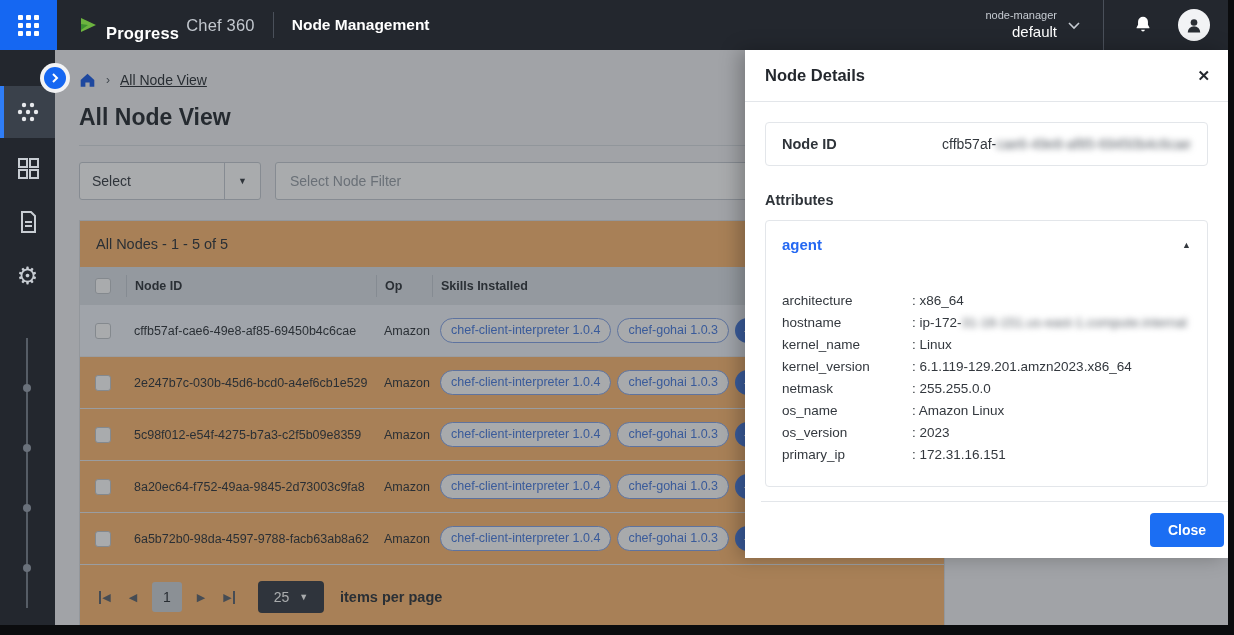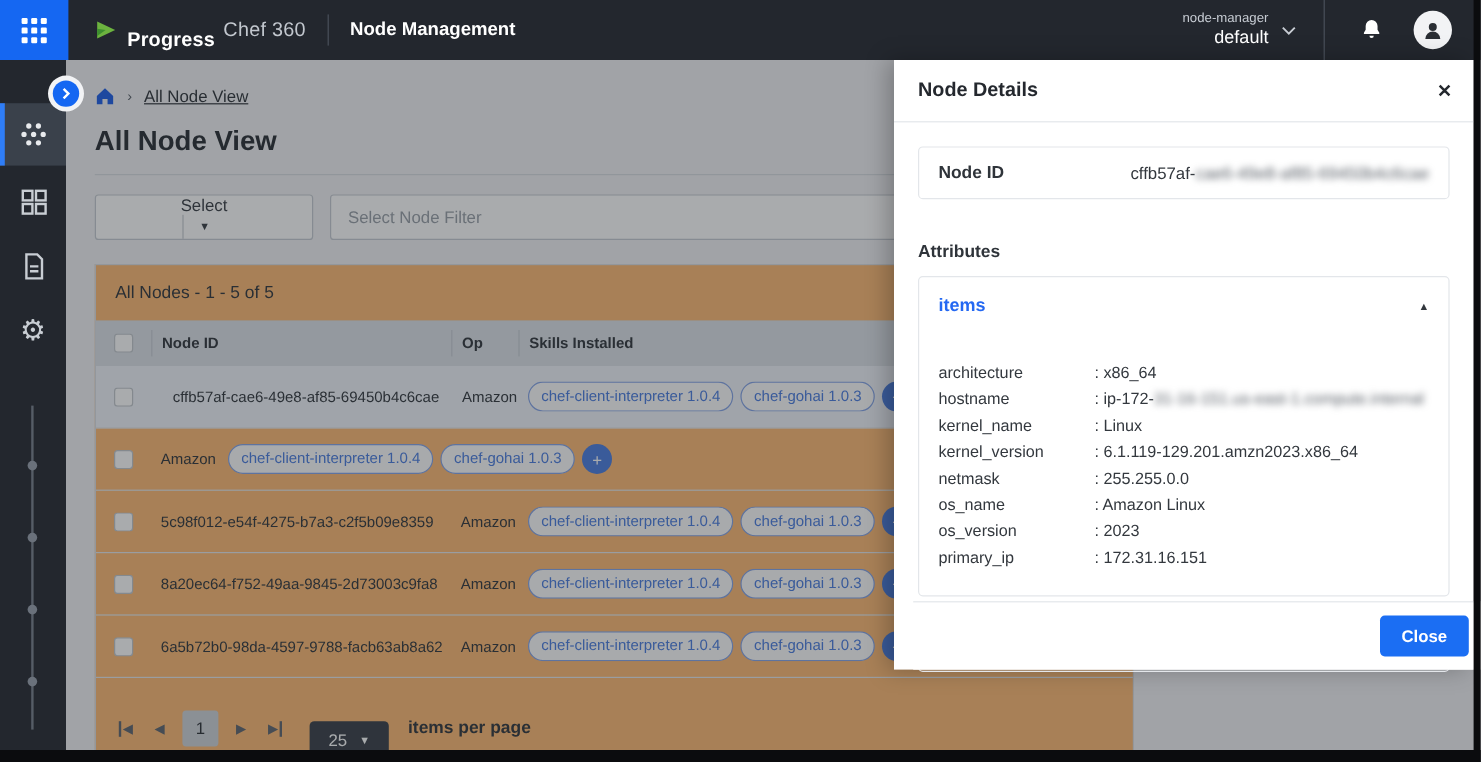--- a/index.html
+++ b/index.html
@@ -44,66 +44,66 @@
 
   
   .main { position:absolute; top:50px; left:55px; width:1179px; height:585px; background:#f2f3f5; }
   .breadcrumb { display:flex; align-items:center; gap:10px; padding:22px 0 0 24px; }
   .crumb-sep { color:#585f68; font-size:12px; }
   .crumb-link { color:#30353b; font-size:14px; text-decoration:underline; cursor:pointer; }
   .page-title { font-size:23px; font-weight:bold; color:#2b3036; padding:16px 0 0 24px; }
   .title-rule { height:1px; background:#d9dde2; margin:14px 24px 0 24px; width:860px; }
 
   .filter-row { display:flex; gap:14px; margin:16px 0 0 24px; }
-  .dd-select { width:182px; height:38px; background:#fff; border:1px solid #c7ccd3; border-radius:3px; display:flex; align-items:center; cursor:pointer;flex-direction:column; }
+  .dd-select { width:182px; height:38px; background:#fff; border:1px solid #c7ccd3; border-radius:3px; display:flex; align-items:center; cursor:pointer; }
   .dd-select .dd-text { flex:1; padding:0 12px; font-size:14px; color:#3a3f46; }
   .dd-caret-box { width:36px; height:100%; border-left:1px solid #c7ccd3; display:flex; align-items:center; justify-content:center; }
   .dd-caret { font-size:9px; color:#3a3f46; }
   .dd-filter { width:506px; height:38px; background:#fff; border:1px solid #c7ccd3; border-radius:3px; display:flex; align-items:center; cursor:pointer; }
   .dd-filter .dd-text { flex:1; padding:0 14px; font-size:14px; color:#9aa1a9; }
 
   .table-card { background:#fdba74; border:1px solid #dcdfe4; margin:20px 0 0 24px; width:866px; }
   .table-summary { font-size:14.5px; color:#33383e; padding:15px 16px; }
   .thead { display:flex; background:#dde2e8; height:38px; align-items:center; }
   .tcell { font-size:12.5px; color:#33383e; overflow:hidden; white-space:nowrap; }
   .c-check { width:46px; display:flex; justify-content:center; align-items:center; }
   .c-id { width:250px; padding-left:8px; }
   .c-os { width:56px; padding-left:8px; }
   .c-skills { flex:1; padding-left:8px; display:flex; align-items:center; gap:6px; overflow:hidden; }
   .thead .tcell { font-weight:bold; font-size:12.5px; }
   .thead .c-id, .thead .c-os, .thead .c-skills { border-left:1px solid #c6ccd4; height:22px; line-height:22px; }
   .checkbox { width:16px; height:16px; background:#fff; border:1px solid #c3c8ce; border-radius:3px; display:inline-block; cursor:pointer; }
   .trow { display:flex; align-items:center; height:52px; border-bottom:1px solid #e7e9ec; cursor:pointer; }
-  .trow:first-child { background:#f0f4fa;text-align:center; }
+  .trow:first-child { background:#f0f4fa; }
   .chip { border:1.5px solid #86a5e8; color:#4c7ee0; border-radius:13px; height:25px; line-height:22px; padding:0 10px; font-size:12.5px; white-space:nowrap; background:#fdfdfe; }
   .chip-plus { min-width:25px; height:25px; border-radius:50%; background:#4c7ee0; color:#fff; font-size:14px; display:flex; align-items:center; justify-content:center; cursor:pointer; flex:none; }
 
   .pager { display:flex; align-items:center; gap:10px; padding:16px 16px 18px 16px; }
   .pg-btn { color:#5f6670; font-size:11px; cursor:pointer; display:flex; align-items:center; width:18px; justify-content:center; }
   .pg-bar-l { border-left:2px solid #5f6670; padding-left:1px; }
   .pg-bar-r { border-right:2px solid #5f6670; padding-right:1px; }
   .pg-num { width:30px; height:30px; background:#cfd3d9; color:#2e3338; font-size:14px; display:flex; align-items:center; justify-content:center; border-radius:3px; cursor:pointer; }
-  .pg-size { width:66px; height:32px; background:#3a4049; color:#fff; border-radius:4px; display:flex; align-items:center; justify-content:center; gap:10px; font-size:14px; cursor:pointer; margin-left:10px;margin-top:20px; }
+  .pg-size { width:66px; height:32px; background:#3a4049; color:#fff; border-radius:4px; display:flex; align-items:center; justify-content:center; gap:10px; font-size:14px; cursor:pointer; margin-left:10px; }
   .pg-size .dd-caret { color:#fff; }
   .pg-label { font-size:14.5px; color:#33383e; font-weight:bold; margin-left:6px; }
 
   
   .dim-overlay { position:absolute; top:50px; left:55px; width:1179px; height:585px; background:rgba(30,34,40,0.38); z-index:24; }
 
   
   .panel { position:absolute; top:50px; right:6px; width:483px; height:508px; background:#fff; z-index:40; box-shadow:-6px 0 18px rgba(0,0,0,.25); }
   .panel-header { height:52px; display:flex; align-items:center; justify-content:space-between; padding:0 18px 0 20px; border-bottom:1px solid #e3e6ea; }
   .panel-title { font-size:16.5px; font-weight:bold; color:#24282e; }
   .panel-close { font-size:15px; color:#24282e; cursor:pointer; font-weight:bold; }
   .panel-body { padding:20px 20px 0 20px; height:476px; overflow:hidden; }
   .nodeid-box { border:1px solid #e3e6ea; border-radius:4px; padding:13px 16px; display:flex; align-items:center; }
   .nodeid-label { font-size:14.5px; font-weight:bold; color:#2f343a; width:160px; }
   .nodeid-value { font-size:14px; color:#33383e; }
   .blurred { filter:blur(3px); user-select:none; color:#5a6068; }
-  .attrs-heading { font-size:14.5px; font-weight:bold; color:#2f343a; margin:36px 0 12px 0; }
+  .attrs-heading { font-size:14.5px; font-weight:bold; color:#2f343a; margin:26px 0 12px 0; }
   .attr-section { border:1px solid #e3e6ea; border-radius:4px; margin-bottom:14px; }
   .attr-sec-head { display:flex; align-items:center; justify-content:space-between; padding:15px 16px; cursor:pointer; }
   .attr-sec-name { color:#2468f2; font-weight:bold; font-size:15px; }
   .attr-sec-caret { font-size:9px; color:#33383e; }
   .attr-list { padding:22px 16px 20px 16px; }
   .attr-row { display:flex; line-height:22px; }
   .attr-key { width:130px; font-size:13.5px; color:#33383e; flex:none; }
   .attr-val { font-size:13.5px; color:#33383e; white-space:nowrap; }
   .panel-footer { position:absolute; left:16px; bottom:0; width:100%; height:57px; background:#fff; border-top:1px solid #e3e6ea; display:flex; align-items:center; justify-content:flex-end; padding:0 20px; }
   .close-btn { background:#1b6ef3; color:#fff; border:none; border-radius:4px; font-size:14px; font-weight:bold; padding:9px 18px; cursor:pointer; font-family:"Liberation Sans",sans-serif; }
@@ -252,20 +252,21 @@
             <div class="tcell c-skills">
               <span class="chip">chef-client-interpreter 1.0.4</span>
               <span class="chip">chef-gohai 1.0.3</span>
               <span class="chip-plus">+</span>
             </div>
           </div>
           <div class="trow">
             <div class="tcell c-check">
               <span class="checkbox"></span>
             </div>
+            <div class="tcell c-id">2e247b7c-030b-45d6-bcd0-a4ef6cb1e529</div>
             <div class="tcell c-os">Amazon</div>
             <div class="tcell c-skills">
               <span class="chip">chef-client-interpreter 1.0.4</span>
               <span class="chip">chef-gohai 1.0.3</span>
               <span class="chip-plus">+</span>
             </div>
           </div>
           <div class="trow">
             <div class="tcell c-check">
               <span class="checkbox"></span>
@@ -331,21 +332,21 @@
     </div>
     <div class="panel-body">
       <div class="nodeid-box">
         <span class="nodeid-label">Node ID</span>
         <span class="nodeid-value"><span>cffb57af-</span><span class="blurred">cae6-49e8-af85-69450b4c6cae</span></span>
       </div>
       <div class="attrs-heading">Attributes</div>
       <div>
           <div class="attr-section">
             <div class="attr-sec-head">
-              <span class="attr-sec-name">items</span>
+              <span class="attr-sec-name">agent</span>
               <span class="attr-sec-caret">▲</span>
             </div>
             <div class="attr-list">
               <div class="attr-row">
                 <span class="attr-key">architecture</span>
                 <span class="attr-val">: x86_64</span>
               </div>
               <div class="attr-row">
                 <span class="attr-key">hostname</span>
                 <span class="attr-val">: ip-172-<span class="blurred">31-16-151.us-east-1.compute.internal</span></span>

